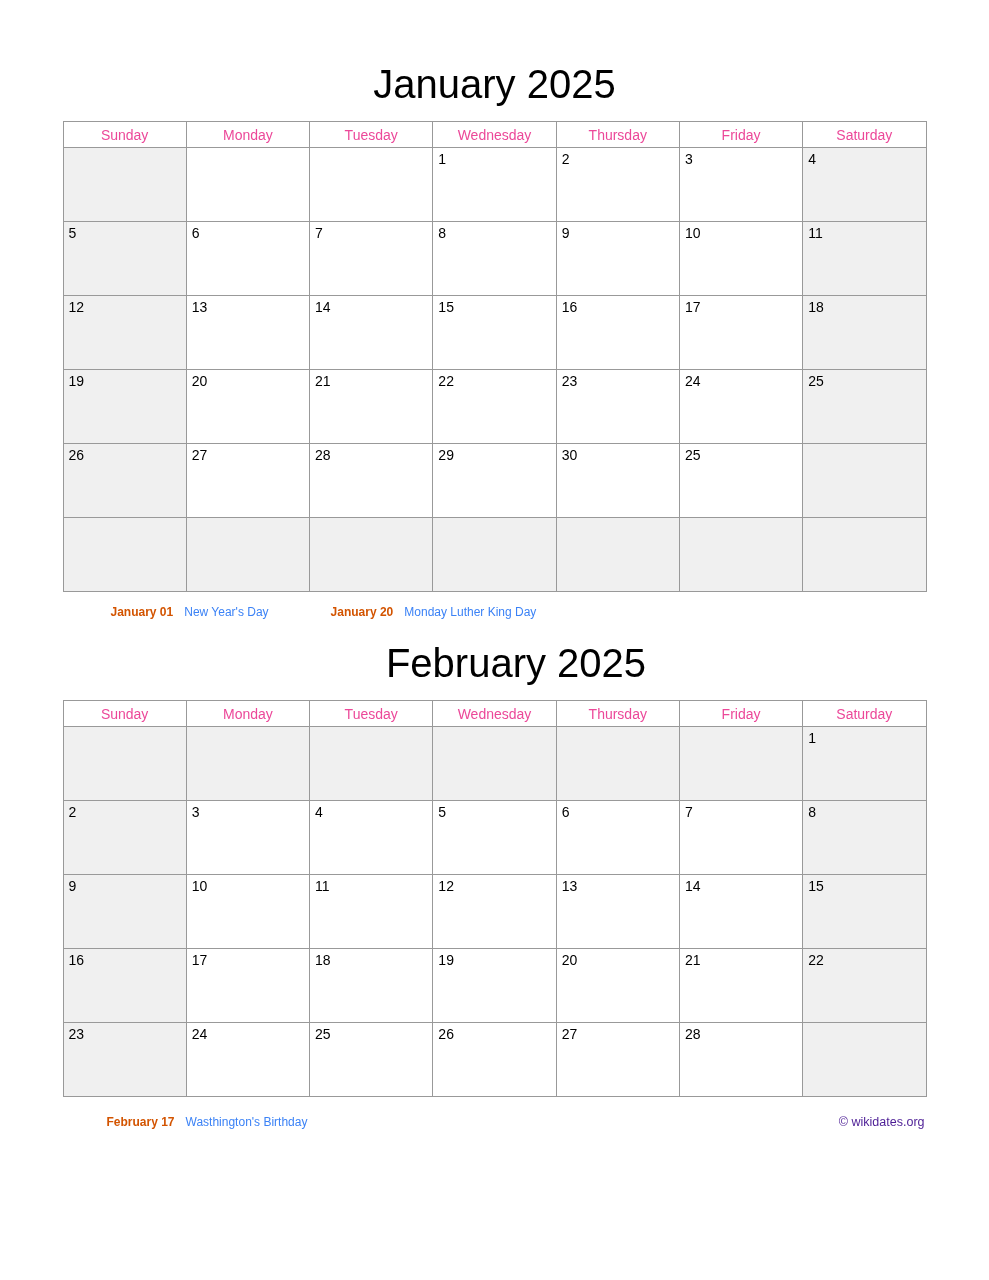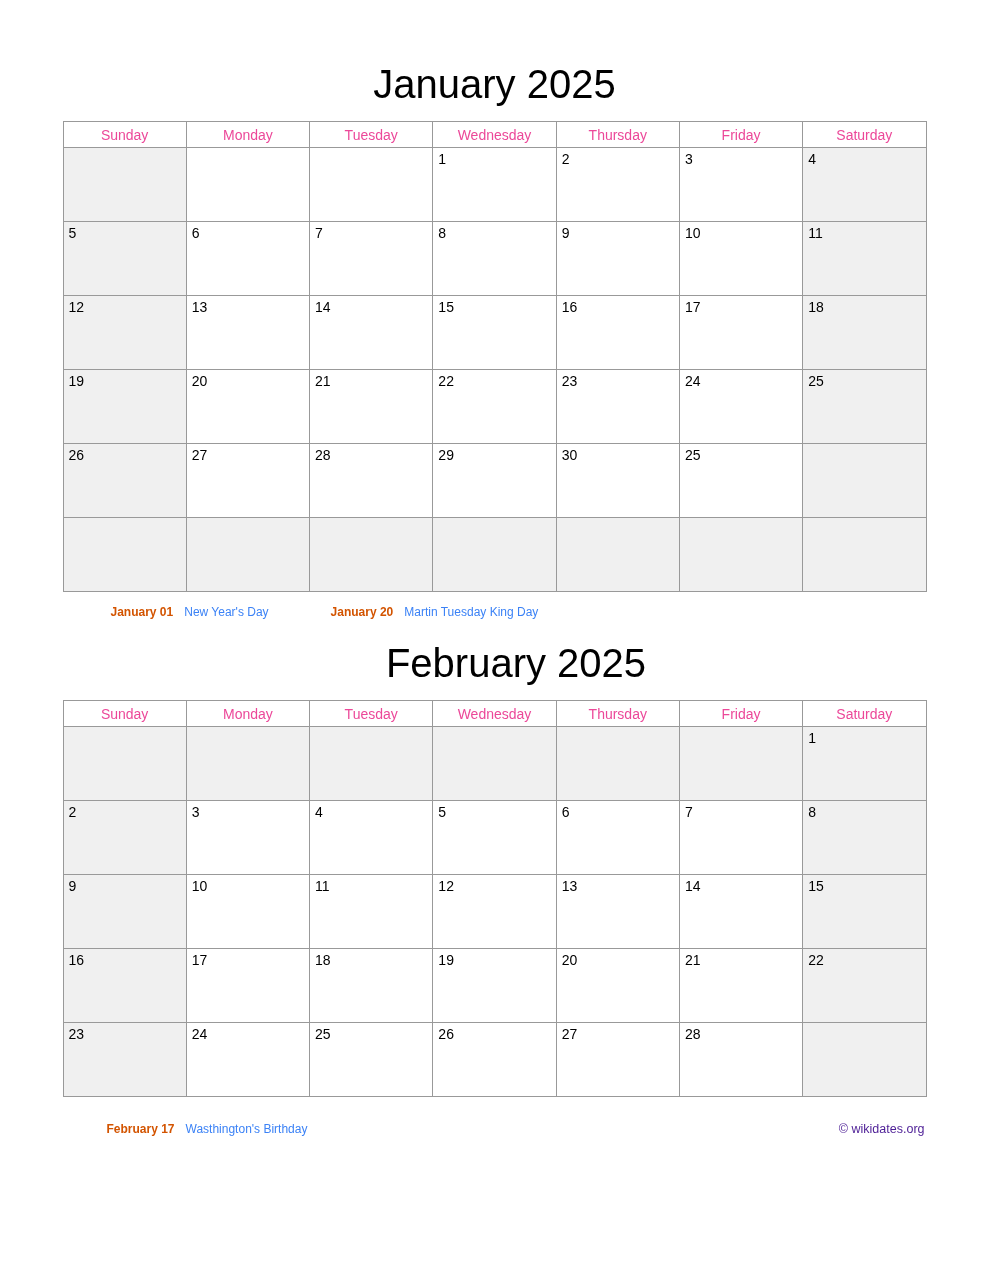--- a/index.html
+++ b/index.html
@@ -85,21 +85,21 @@
   .holiday-name {
     color: #3b82f6;
     font-size: 12px;
   }
   #jan-holidays .holiday-entry:first-child { margin-left: 48px; }
   #jan-holidays .holiday-entry + .holiday-entry { margin-left: 62px; }
   #feb-holidays .holiday-entry:first-child { margin-left: 44px; }
 
   .footer-row {
     width: 864px;
-    margin: 12px auto;
+    margin: 5px auto;
     display: flex;
     justify-content: space-between;
     align-items: baseline;
   }
   .site-credit {
     font-size: 12.5px;
     color: #4c1d95;
     padding-right: 2px;
   }
 </style>
@@ -181,21 +181,21 @@
       </tbody>
     </table>
 
     <div class="holidays" id="jan-holidays">
       <div class="holiday-entry">
         <span class="holiday-date">January 01</span>
         <span class="holiday-name">New Year's Day</span>
       </div>
       <div class="holiday-entry">
         <span class="holiday-date">January 20</span>
-        <span class="holiday-name">Martin Tuesday King Day</span>
+        <span class="holiday-name">Monday Luther King Day</span>
       </div>
     </div>
   </div>
 
   <div class="month-block">
     <h1 class="month-title" id="feb-title">February 2025</h1>
 
     <table class="cal">
       <thead>
         <tr>

